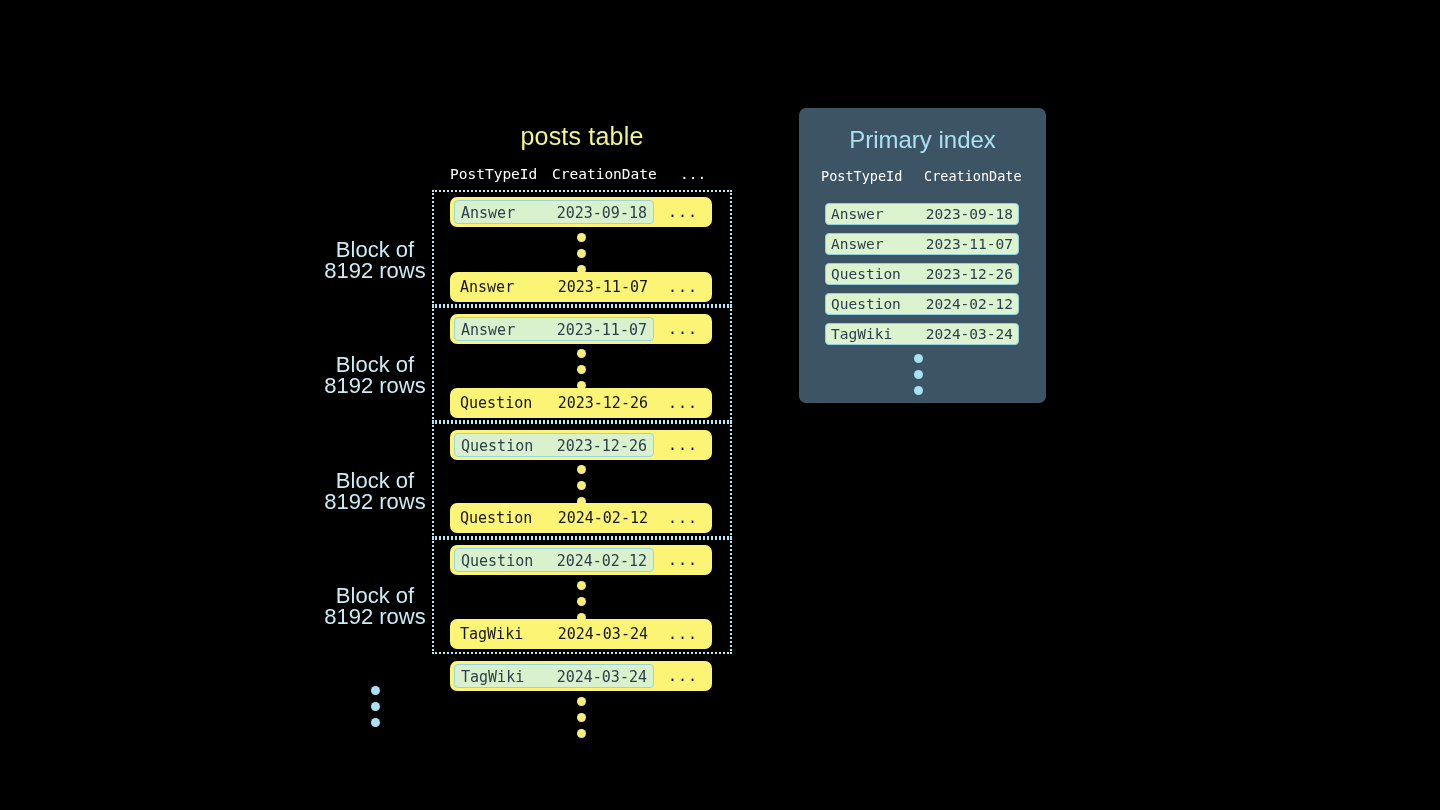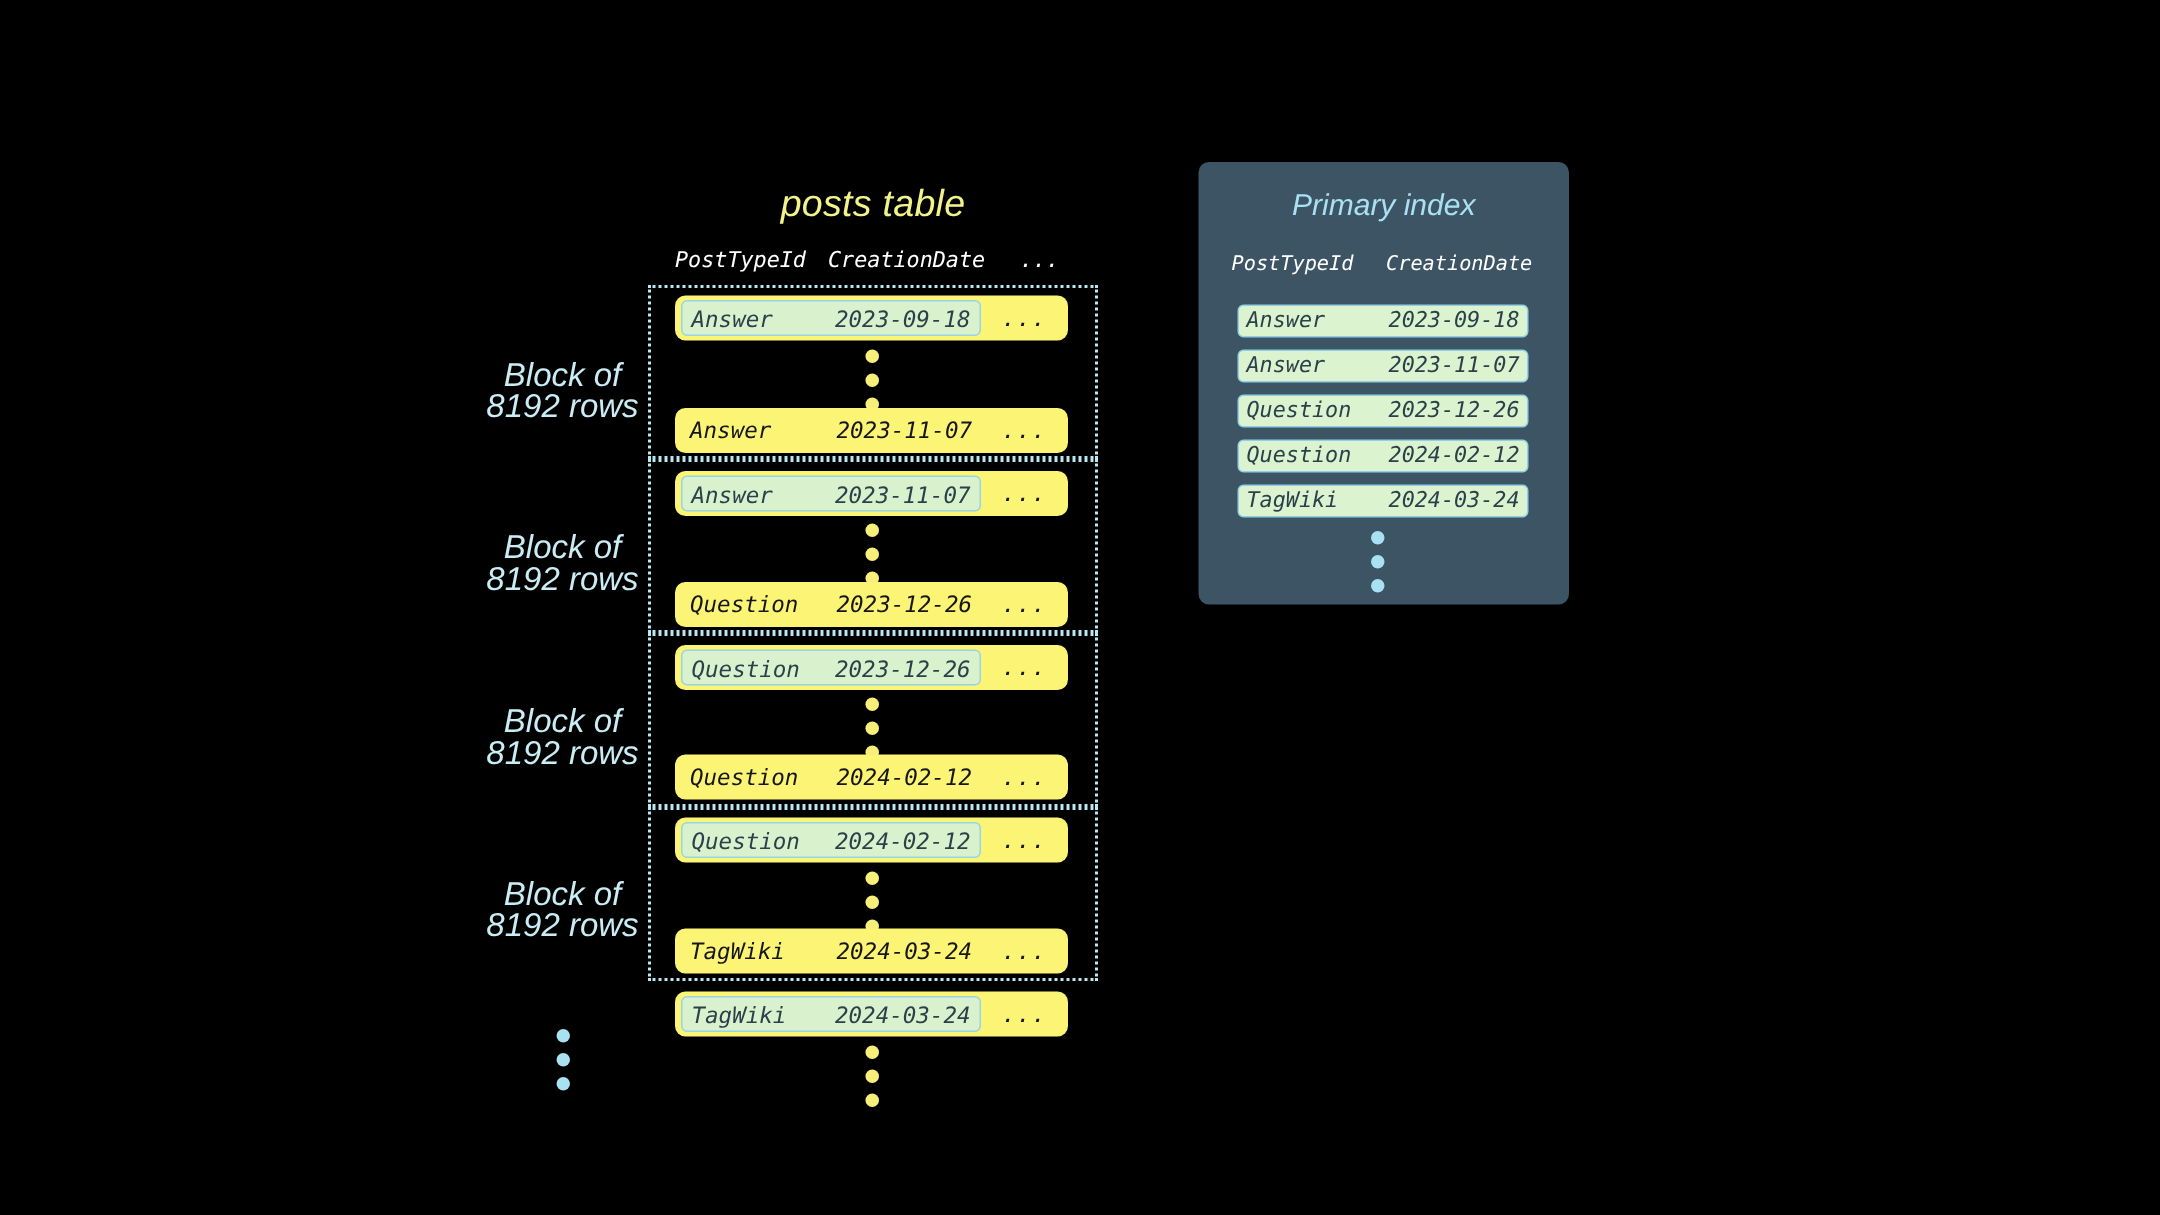--- a/index.html
+++ b/index.html
@@ -8,21 +8,20 @@
     height: 810px;
     background: #000000;
     overflow: hidden;
     font-family: "Liberation Sans", sans-serif;
   }
   #stage {
     position: relative;
     width: 1440px;
     height: 810px;
     background: #000000;
-    font-style: italic;
   }
 
   
   #posts-title {
     position: absolute;
     left: 432px;
     top: 122px;
     width: 300px;
     text-align: center;
     font-size: 25px;
@@ -122,21 +121,21 @@
     height: 295px;
     background: #3d5465;
     border-radius: 7px;
   }
   #pi-title {
     position: absolute;
     left: 0;
     top: 18px;
     width: 247px;
     text-align: center;
-    font-size: 20px;
+    font-size: 24px;
     color: #a9e0f2;
   }
   #pi-headers {
     position: absolute;
     left: 0;
     top: 60px;
     width: 247px;
     height: 20px;
     font-family: "DejaVu Sans Mono", monospace;
     font-size: 13.5px;

